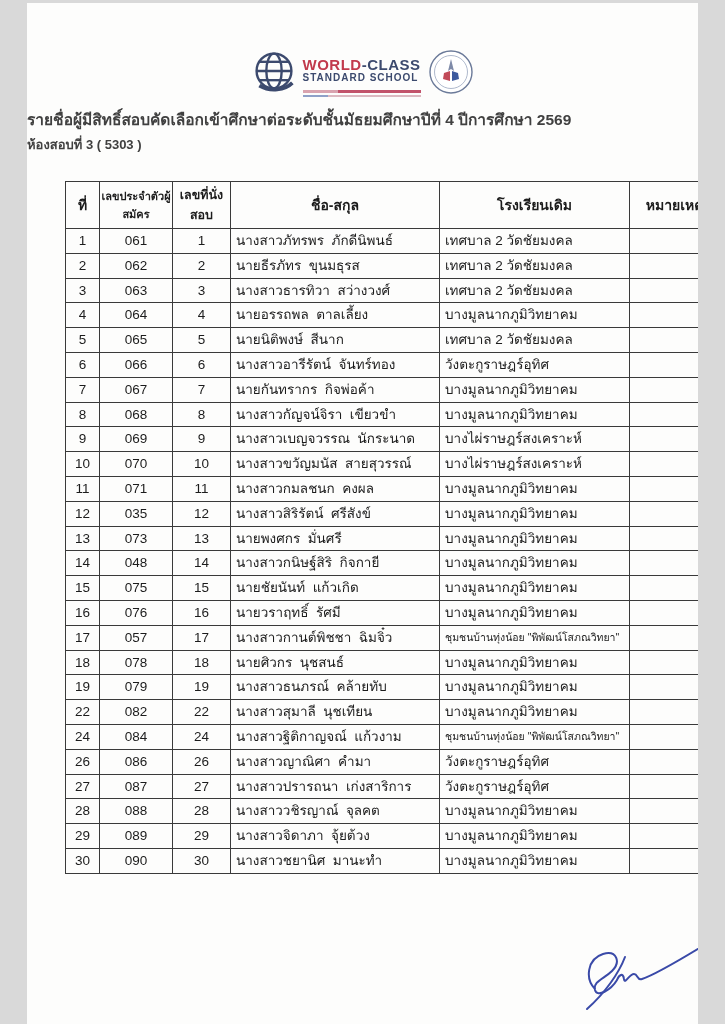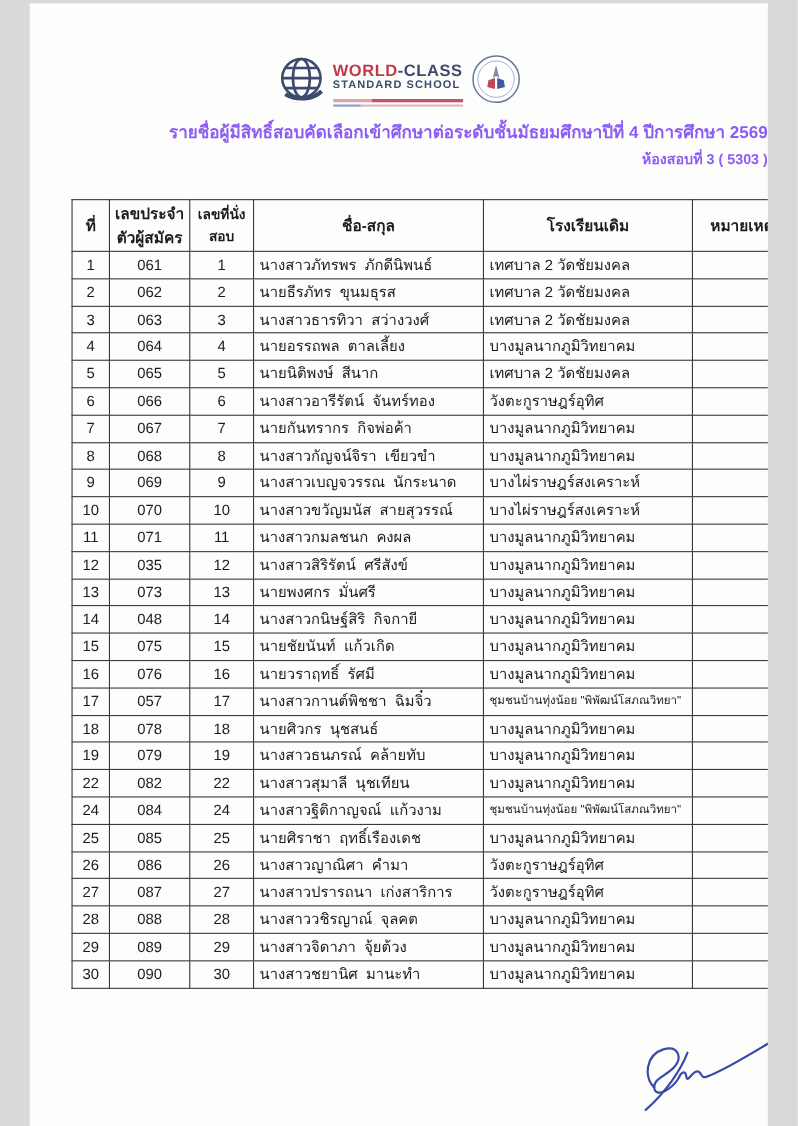--- a/index.html
+++ b/index.html
@@ -23,41 +23,41 @@
   .bar { height:3px; margin-bottom:2px; display:flex; }
   .bar .seg1 { width:30%; background:#d9a3af; }
   .bar .seg2 { flex:1; background:#c2536b; }
   .bar.b2 { height:2px; }
   .bar.b2 .seg1 { width:22%; background:#8fa0c8; }
   .bar.b2 .seg2 { flex:1; background:#dcb9c1; }
   .emblem { width:46px; height:46px; }
 
   
   .title1, .title2 {
-    position:absolute; left:0; width:100%; text-align:right;
-    font-weight:bold; color:#8b5cf6;
+    position:absolute; left:0; width:100%; text-align:left;
+    font-weight:bold; color:#404040;
   }
   .title1 { top:104px; font-size:15.5px; }
   .title2 { top:131px; font-size:13px; }
 
   
   table.students {
     position:absolute; left:38px; top:178px; width:654px;
     border-collapse:collapse; table-layout:fixed;
   }
   table.students, table.students th, table.students td { border:1.5px solid #3a3a3a; }
   col.col-no          { width:34px; }
   col.col-applicant_id{ width:73px; }
   col.col-seat_no     { width:58px; }
   col.col-name        { width:209px; }
   col.col-school      { width:190px; }
   col.col-remark      { width:90px; }
 
   thead th { height:44px; font-weight:bold; font-size:14px; background:#fdfdfc; }
-  thead th.col-applicant_id { font-size:14px; font-weight:bold; }
+  thead th.col-applicant_id { font-size:11px; font-weight:bold; }
   thead th.col-seat_no { font-size:12.5px; }
 
   tbody td {
     height:23.8px; padding:0; font-size:13.5px; line-height:23.8px;
     overflow:hidden; background:#fdfdfc;
   }
   tbody td.col-no, tbody td.col-applicant_id, tbody td.col-seat_no { text-align:center; }
   tbody td.col-name, tbody td.col-school { text-align:left; padding-left:5px; white-space:pre; }
   tbody td.small { font-size:10.5px; }
 
@@ -290,28 +290,20 @@
         </tr>
         <tr>
           <td class="col-no">24</td>
           <td class="col-applicant_id">084</td>
           <td class="col-seat_no">24</td>
           <td class="col-name">นางสาวฐิติกาญจณ์  แก้วงาม</td>
           <td class="col-school small">ชุมชนบ้านทุ่งน้อย "พิพัฒน์โสภณวิทยา"</td>
           <td class="col-remark"></td>
         </tr>
         <tr>
-          <td class="col-no">25</td>
-          <td class="col-applicant_id">085</td>
-          <td class="col-seat_no">25</td>
-          <td class="col-name">นายศิราชา  ฤทธิ์เรืองเดช</td>
-          <td class="col-school">บางมูลนากภูมิวิทยาคม</td>
-          <td class="col-remark"></td>
-        </tr>
-        <tr>
           <td class="col-no">26</td>
           <td class="col-applicant_id">086</td>
           <td class="col-seat_no">26</td>
           <td class="col-name">นางสาวญาณิศา  คำมา</td>
           <td class="col-school">วังตะกูราษฎร์อุทิศ</td>
           <td class="col-remark"></td>
         </tr>
         <tr>
           <td class="col-no">27</td>
           <td class="col-applicant_id">087</td>

